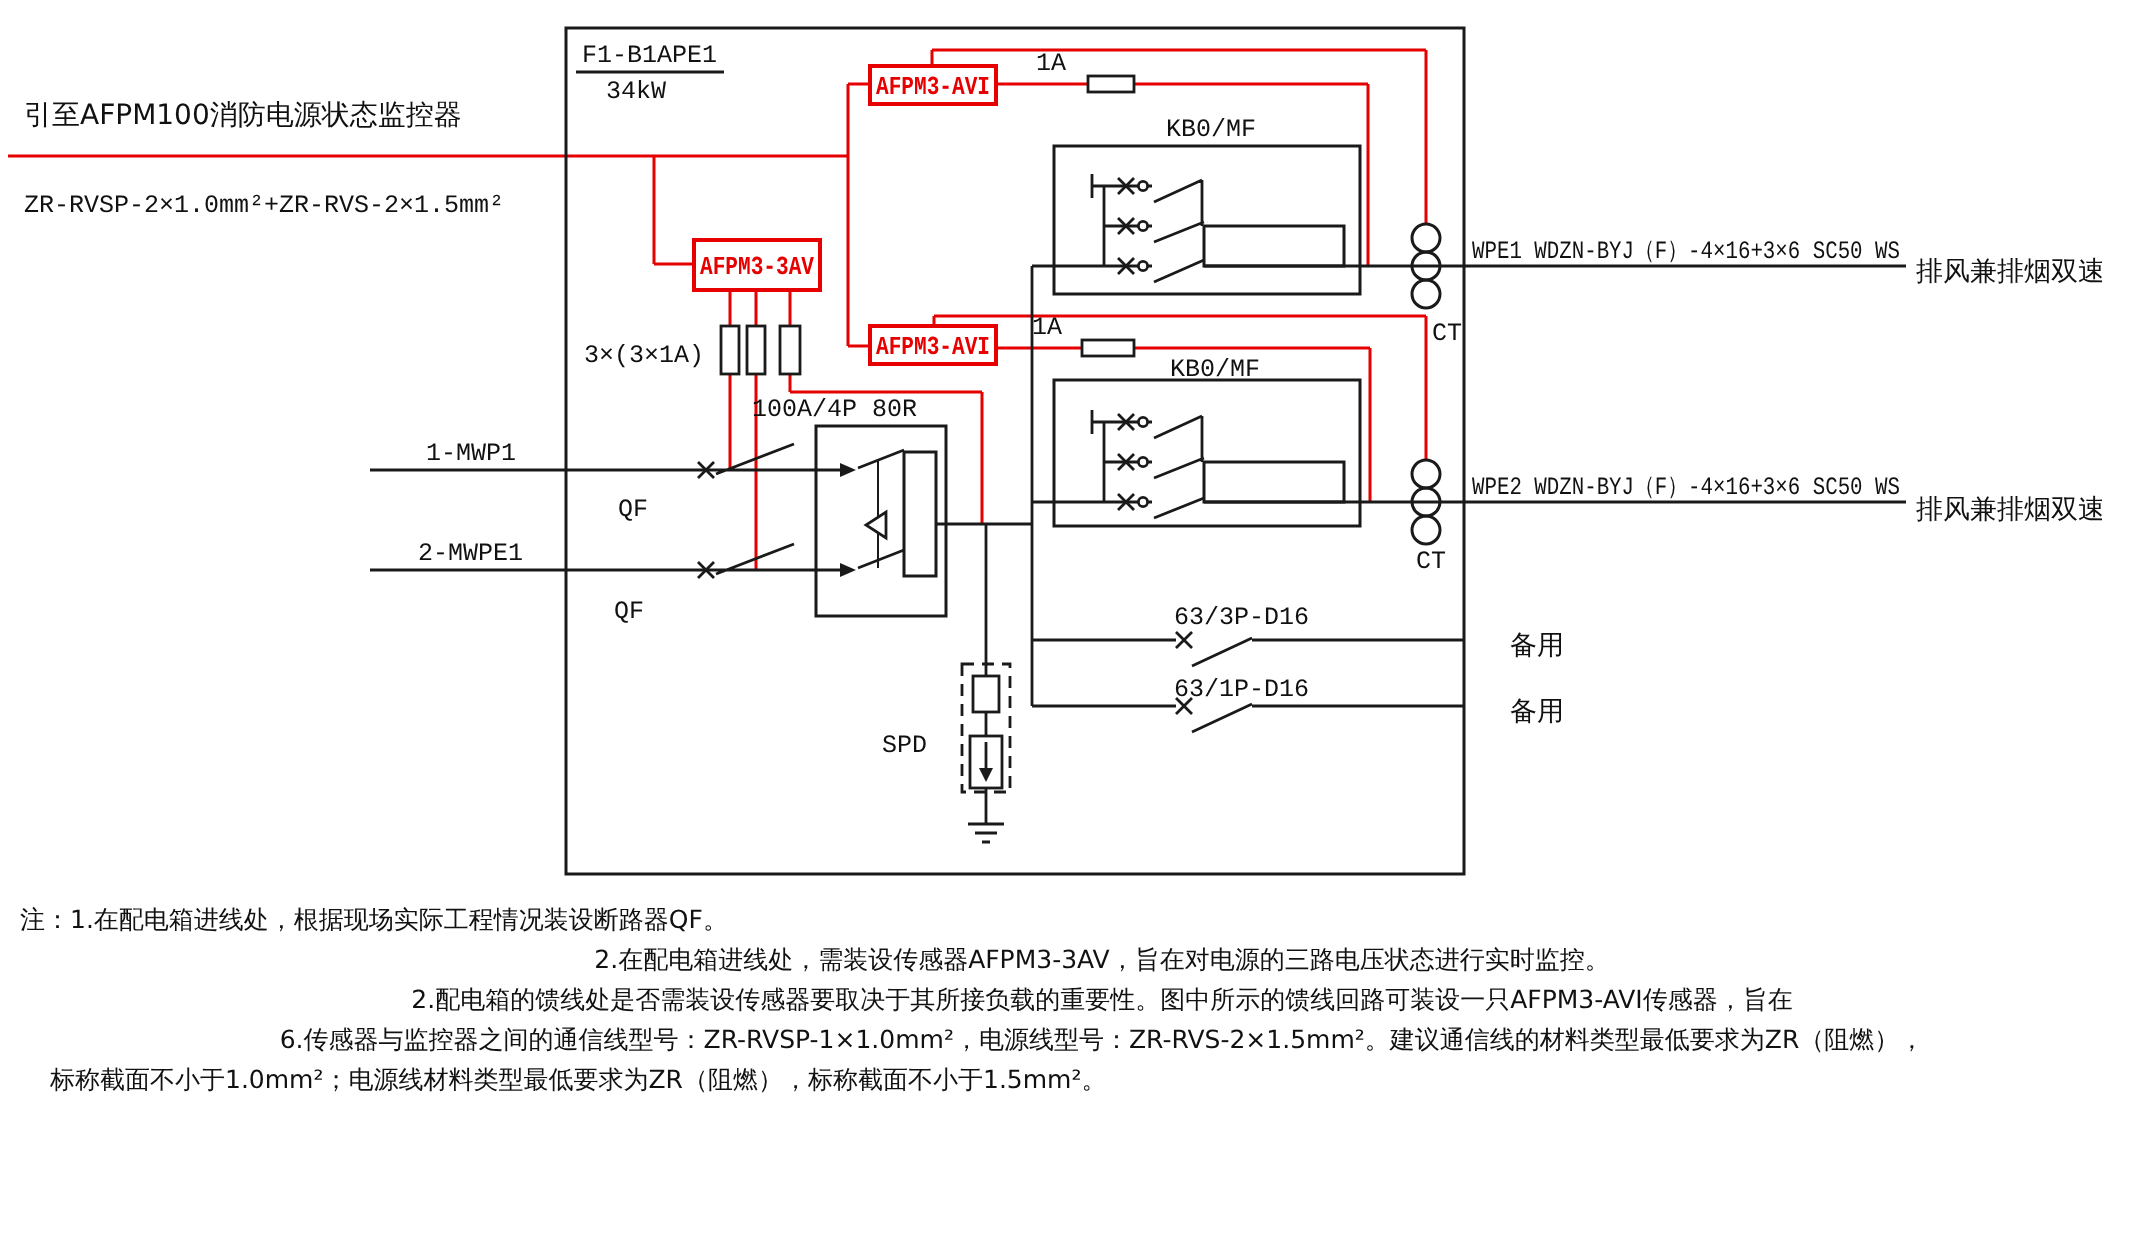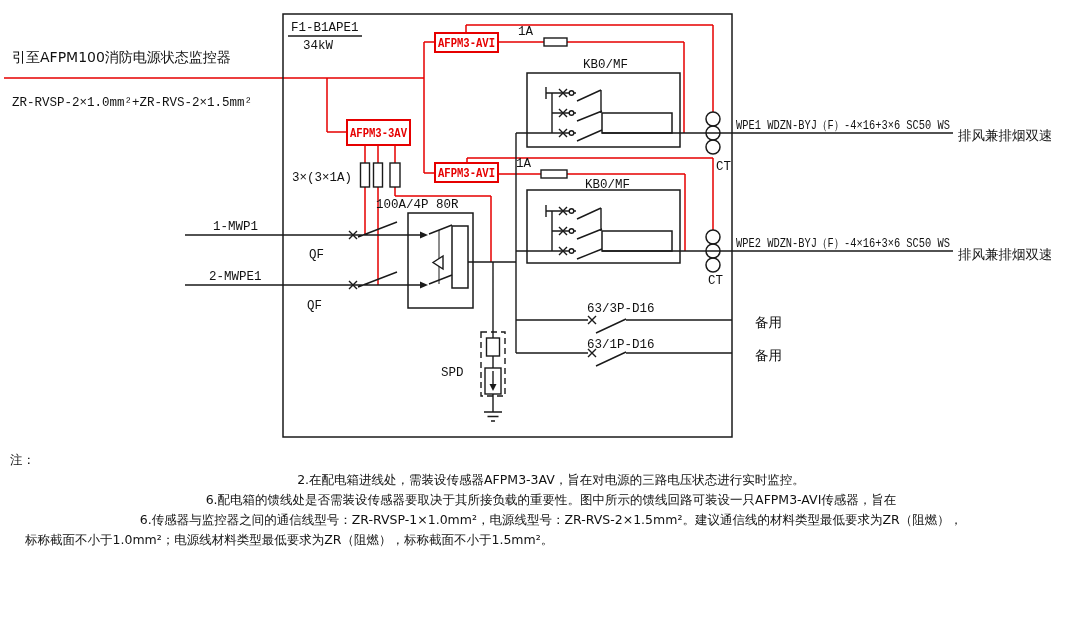--- a/index.html
+++ b/index.html
@@ -179,20 +179,21 @@
     <path class="wire" d="M493,371 V385"></path>
     <polygon class="blk" points="489.5,384 496.5,384 493,391"></polygon>
     <rect class="dash" x="481" y="332" width="24" height="64"></rect>
   </g>
 
 </svg>
 
 <div id="notes">
   <div class="note-row note-first">
     <span class="note-prefix">注：</span>
+    <span>1.在配电箱进线处，根据现场实际工程情况装设断路器QF。</span>
   </div>
   <div class="note-row ind-item">2.在配电箱进线处，需装设传感器AFPM3-3AV，旨在对电源的三路电压状态进行实时监控。</div>
-  <div class="note-row ind-item">6.配电箱的馈线处是否需装设传感器要取决于其所接负载的重要性。图中所示的馈线回路可装设一只AFPM3-AVI传感器，旨在</div>
+  <div class="note-row ind-item">2.配电箱的馈线处是否需装设传感器要取决于其所接负载的重要性。图中所示的馈线回路可装设一只AFPM3-AVI传感器，旨在</div>
   <div class="note-row ind-item">6.传感器与监控器之间的通信线型号：ZR-RVSP-1×1.0mm²，电源线型号：ZR-RVS-2×1.5mm²。建议通信线的材料类型最低要求为ZR（阻燃），</div>
   <div class="note-row ind-cont">标称截面不小于1.0mm²；电源线材料类型最低要求为ZR（阻燃），标称截面不小于1.5mm²。</div>
 </div>
 
 </div>
 
 </body></html>

